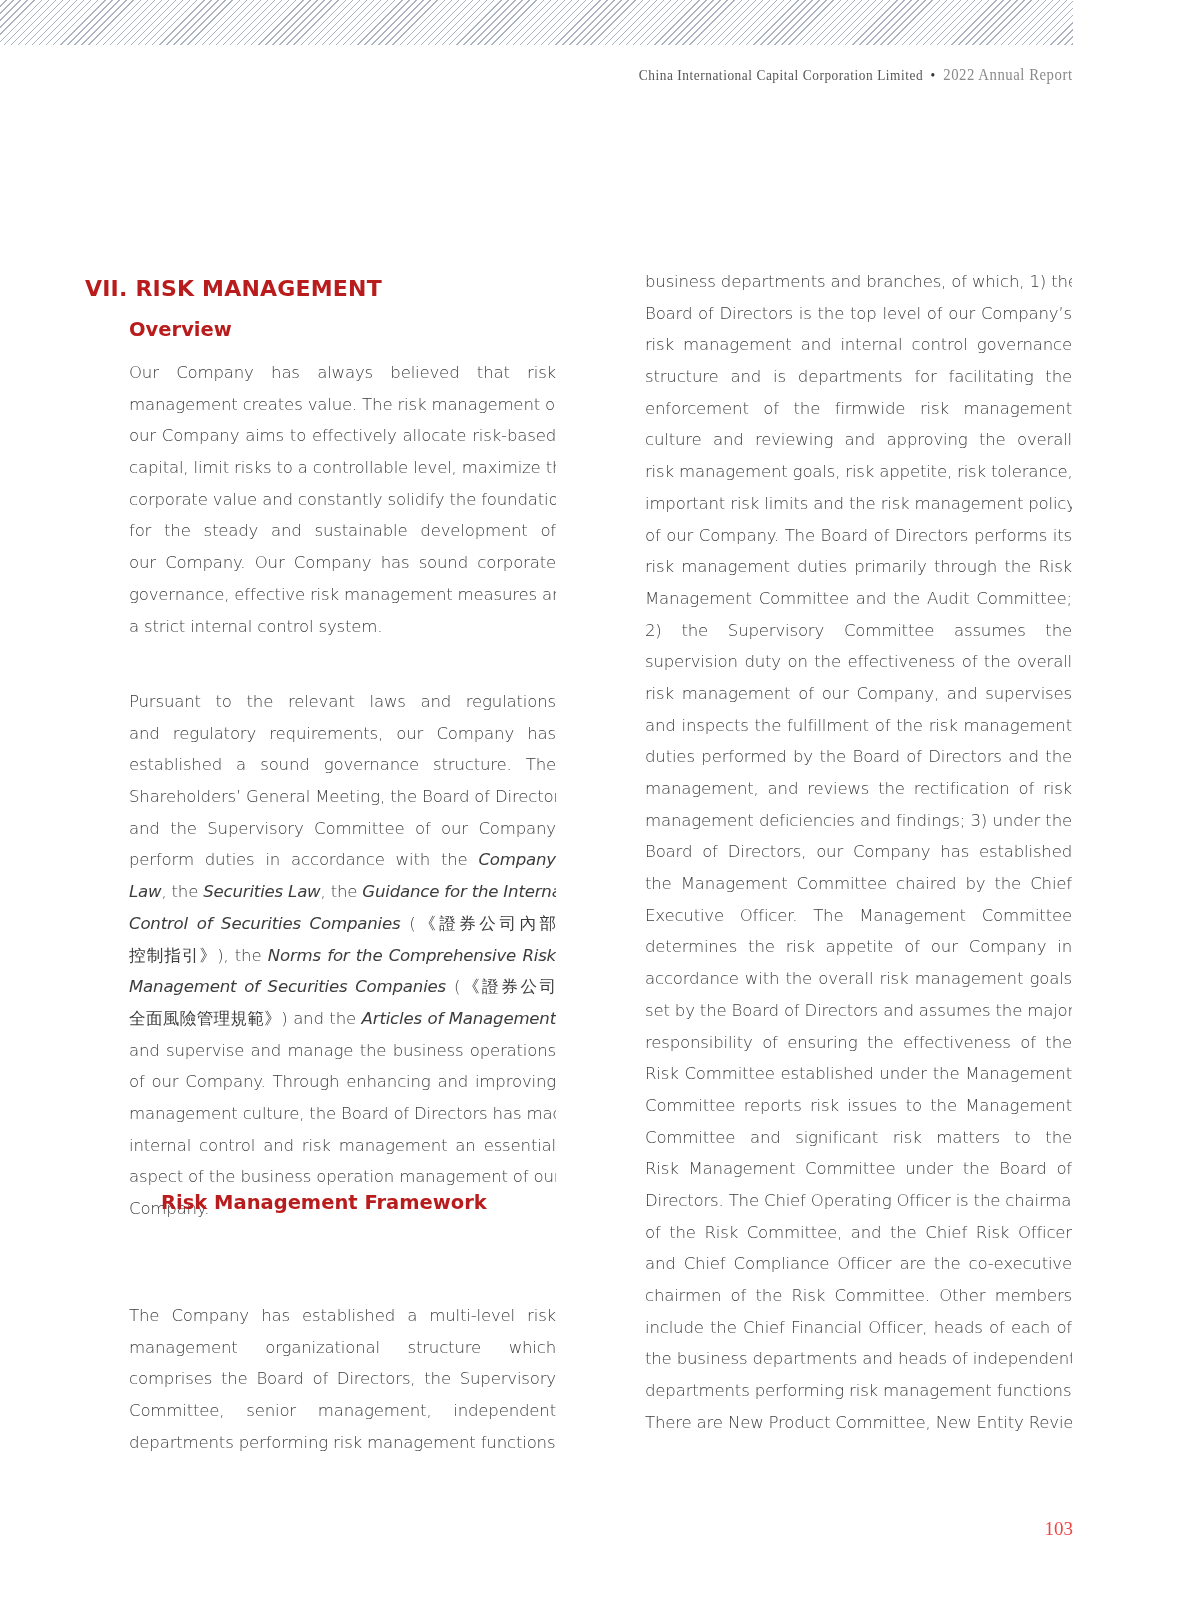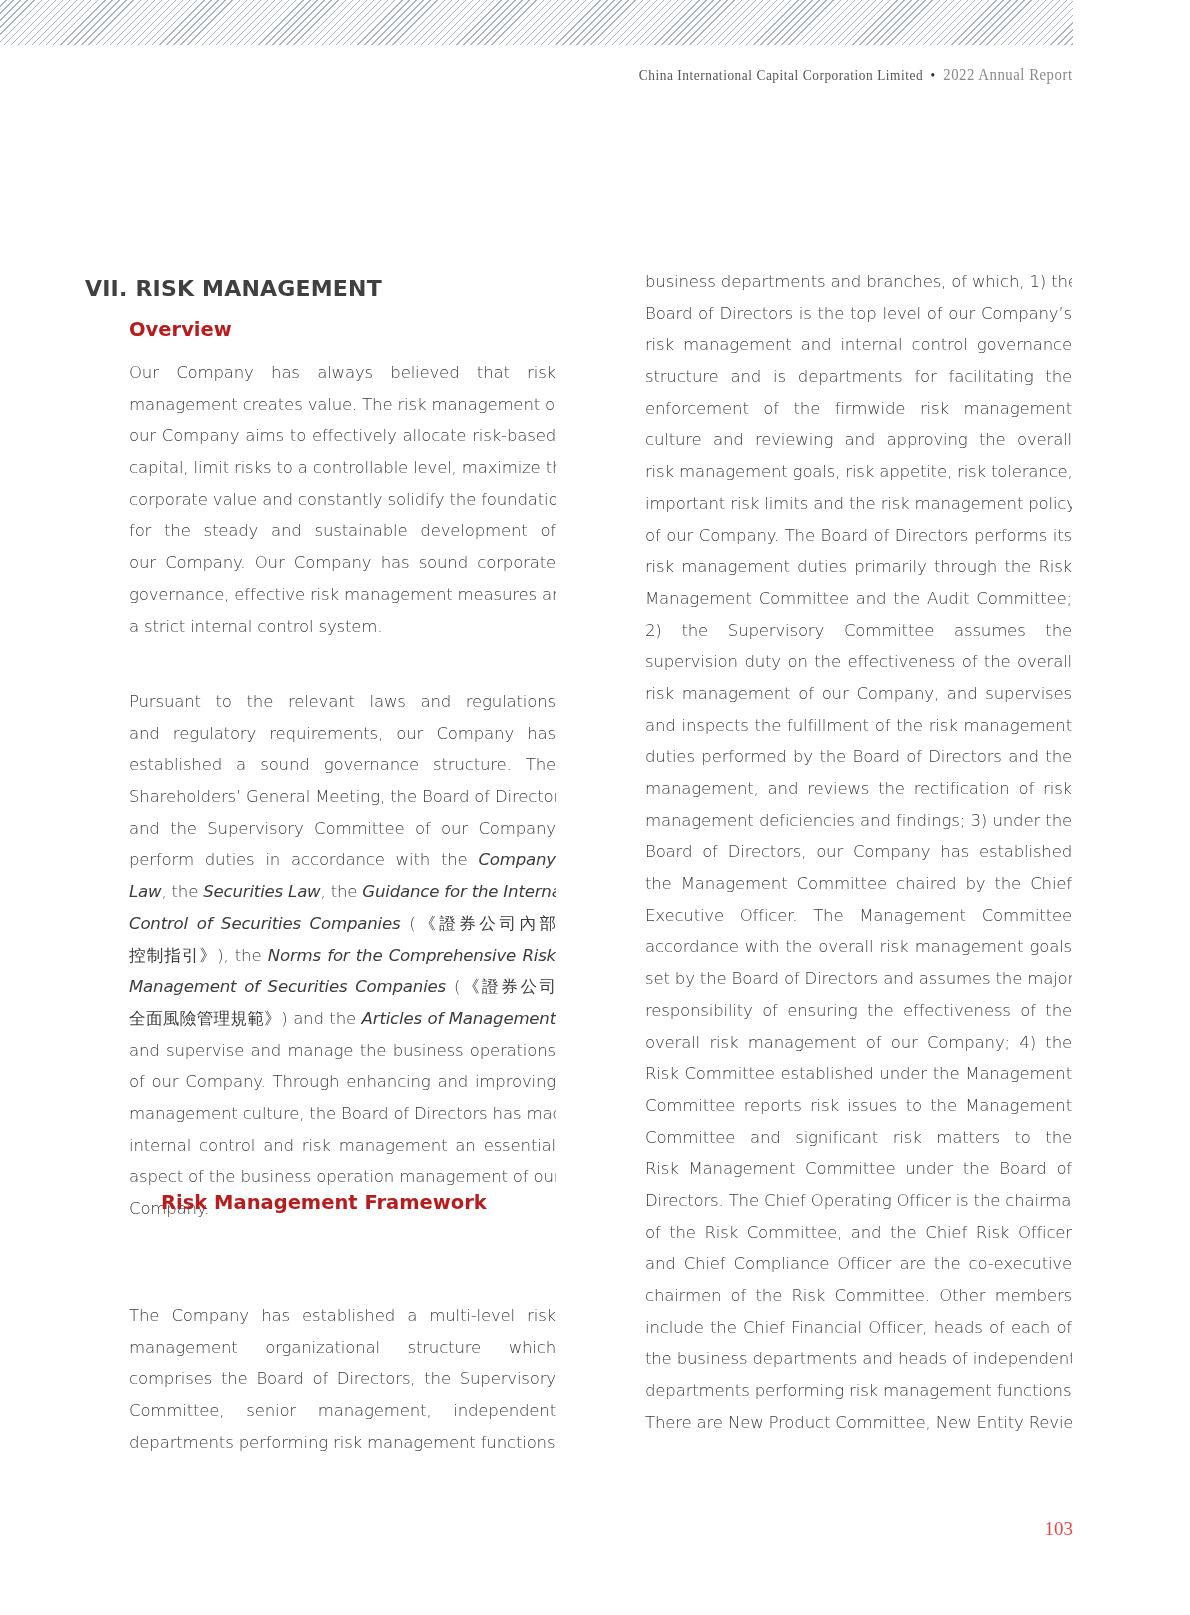--- a/index.html
+++ b/index.html
@@ -5,21 +5,21 @@
     html, body { margin: 0; padding: 0; background: #ffffff; }
     body { width: 1190px; height: 1615px; position: relative; overflow: hidden;
            font-family: "DejaVu Sans", sans-serif; color: #3a3a3a; }
     .hatch { position: absolute; left: 0; top: 0; width: 1073px; height: 45px;
              background: repeating-linear-gradient(135deg, #ffffff 0px, #ffffff 4px, #a9b3c2 4px, #a9b3c2 5px); }
     .running-head { position: absolute; right: 117px; top: 66px; font-family: "Liberation Serif", serif;
                     font-size: 14.5px; color: #555; letter-spacing: 0.6px; transform: scaleX(0.92); transform-origin: right center; white-space: nowrap; }
     .running-head .bullet { margin: 0 8px; color: #333; }
     .running-head .year { color: #8a8a8a; font-size: 16px; }
     .section-title { position: absolute; left: 85px; top: 276px; font-family: "DejaVu Sans", sans-serif;
-                     font-weight: bold; font-size: 22px; color: #404040; letter-spacing: 0.2px; white-space: nowrap; }
+                     font-weight: bold; font-size: 22px; color: #b91c1c; letter-spacing: 0.2px; white-space: nowrap; }
     .sub-title { position: absolute; font-weight: bold; font-size: 19.5px; color: #b91c1c; white-space: nowrap; }
     .col { position: absolute; width: 427px; }
     .col-left { left: 129px; }
     .col-right { left: 645px; }
     .line { height: 31.7px; line-height: 31.7px; font-size: 16.6px; font-weight: 300; color: #3c3c3c;
             text-align: justify; text-align-last: justify; white-space: nowrap; overflow: hidden;
             font-family: "DejaVu Sans", sans-serif; letter-spacing: -0.2px; }
     .line.last { text-align-last: left; }
     .line i { font-style: italic; }
     .page-num { position: absolute; right: 117px; top: 1518px; font-family: "Liberation Serif", serif;
@@ -93,24 +93,24 @@
     <div class="line"><span>2) the Supervisory Committee assumes the</span></div>
     <div class="line"><span>supervision duty on the effectiveness of the overall</span></div>
     <div class="line"><span>risk management of our Company, and supervises</span></div>
     <div class="line"><span>and inspects the fulfillment of the risk management</span></div>
     <div class="line"><span>duties performed by the Board of Directors and the</span></div>
     <div class="line"><span>management, and reviews the rectification of risk</span></div>
     <div class="line"><span>management deficiencies and findings; 3) under the</span></div>
     <div class="line"><span>Board of Directors, our Company has established</span></div>
     <div class="line"><span>the Management Committee chaired by the Chief</span></div>
     <div class="line"><span>Executive Officer. The Management Committee</span></div>
+    <div class="line"><span>determines the risk appetite of our Company in</span></div>
     <div class="line"><span>accordance with the overall risk management goals</span></div>
     <div class="line"><span>set by the Board of Directors and assumes the major</span></div>
     <div class="line"><span>responsibility of ensuring the effectiveness of the</span></div>
-    <div class="line"><span>overall risk management of our Company; 4) the</span></div>
     <div class="line"><span>Risk Committee established under the Management</span></div>
     <div class="line"><span>Committee reports risk issues to the Management</span></div>
     <div class="line"><span>Committee and significant risk matters to the</span></div>
     <div class="line"><span>Risk Management Committee under the Board of</span></div>
     <div class="line"><span>Directors. The Chief Operating Officer is the chairman</span></div>
     <div class="line"><span>of the Risk Committee, and the Chief Risk Officer</span></div>
     <div class="line"><span>and Chief Compliance Officer are the co-executive</span></div>
     <div class="line"><span>chairmen of the Risk Committee. Other members</span></div>
     <div class="line"><span>include the Chief Financial Officer, heads of each of</span></div>
     <div class="line"><span>the business departments and heads of independent</span></div>

